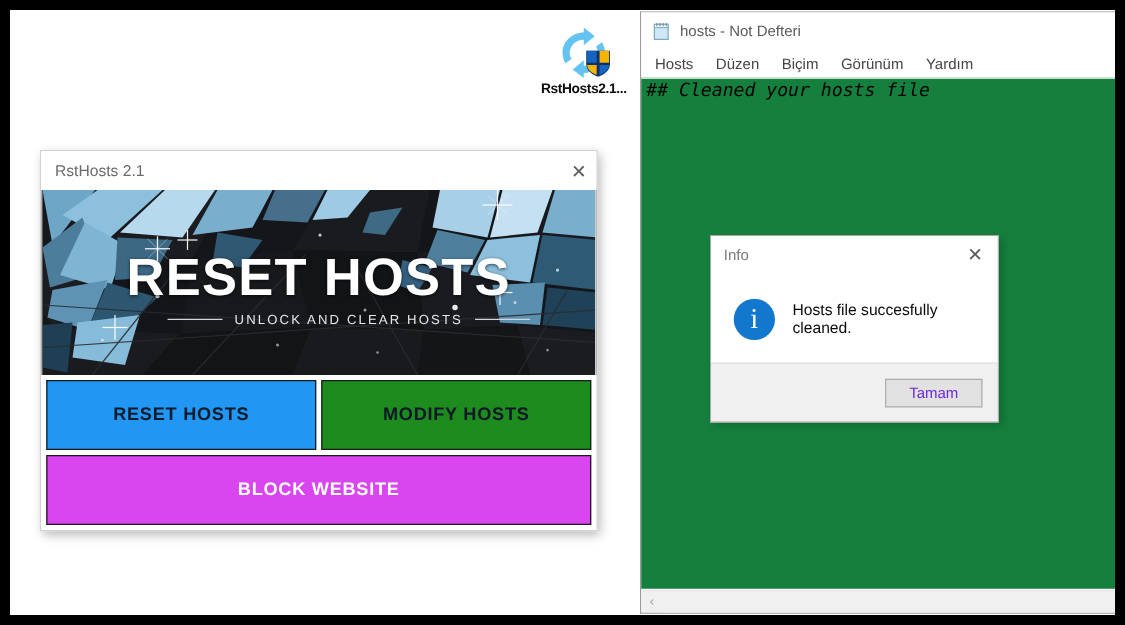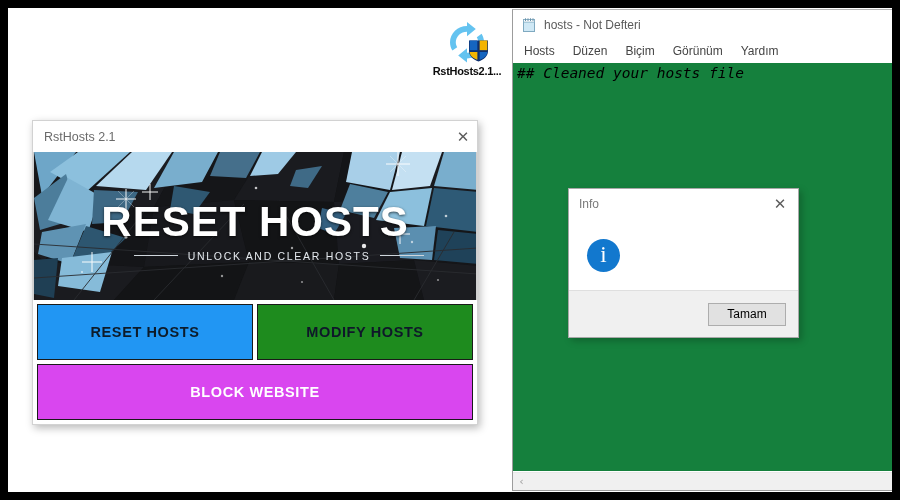--- a/index.html
+++ b/index.html
@@ -199,21 +199,21 @@
     align-items: center;
     justify-content: flex-end;
     padding-right: 12px;
   }
   #dlg-ok {
     min-width: 78px;
     height: 23px;
     background: #e1e1e1;
     border: 1px solid #adadad;
     font-size: 12px;
-    color: #000000;
+    color: #6d28d9;
     font-family: "Liberation Sans", sans-serif;
     cursor: pointer;
     padding: 0 10px;
   }
 
   
   #rsthosts {
     position: absolute;
     left: 24px; top: 112px;
     width: 446px; height: 305px;
@@ -481,20 +481,21 @@
 
     <div id="info-dialog">
       <div id="dlg-titlebar">
         <div id="dlg-title">Info</div>
         <div class="win-close">✕</div>
       </div>
       <div id="dlg-body">
         <div class="info-circle">
           <span>i</span>
         </div>
+        <div id="dlg-msg">Hosts file succesfully cleaned.</div>
       </div>
       <div id="dlg-footer">
         <button id="dlg-ok">Tamam</button>
       </div>
     </div>
 
   </div>
 </div>
 
 </body></html>

